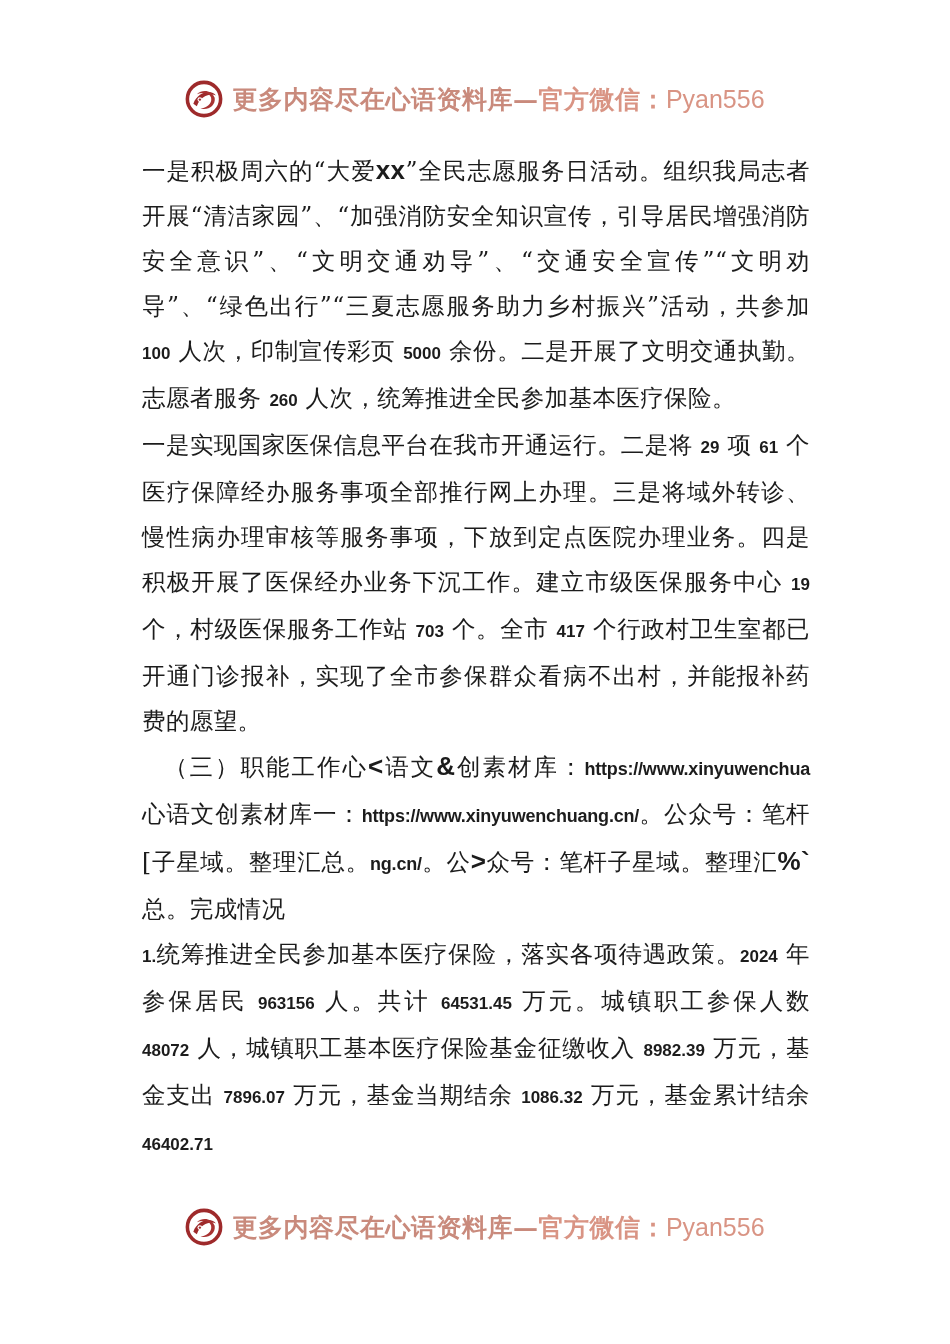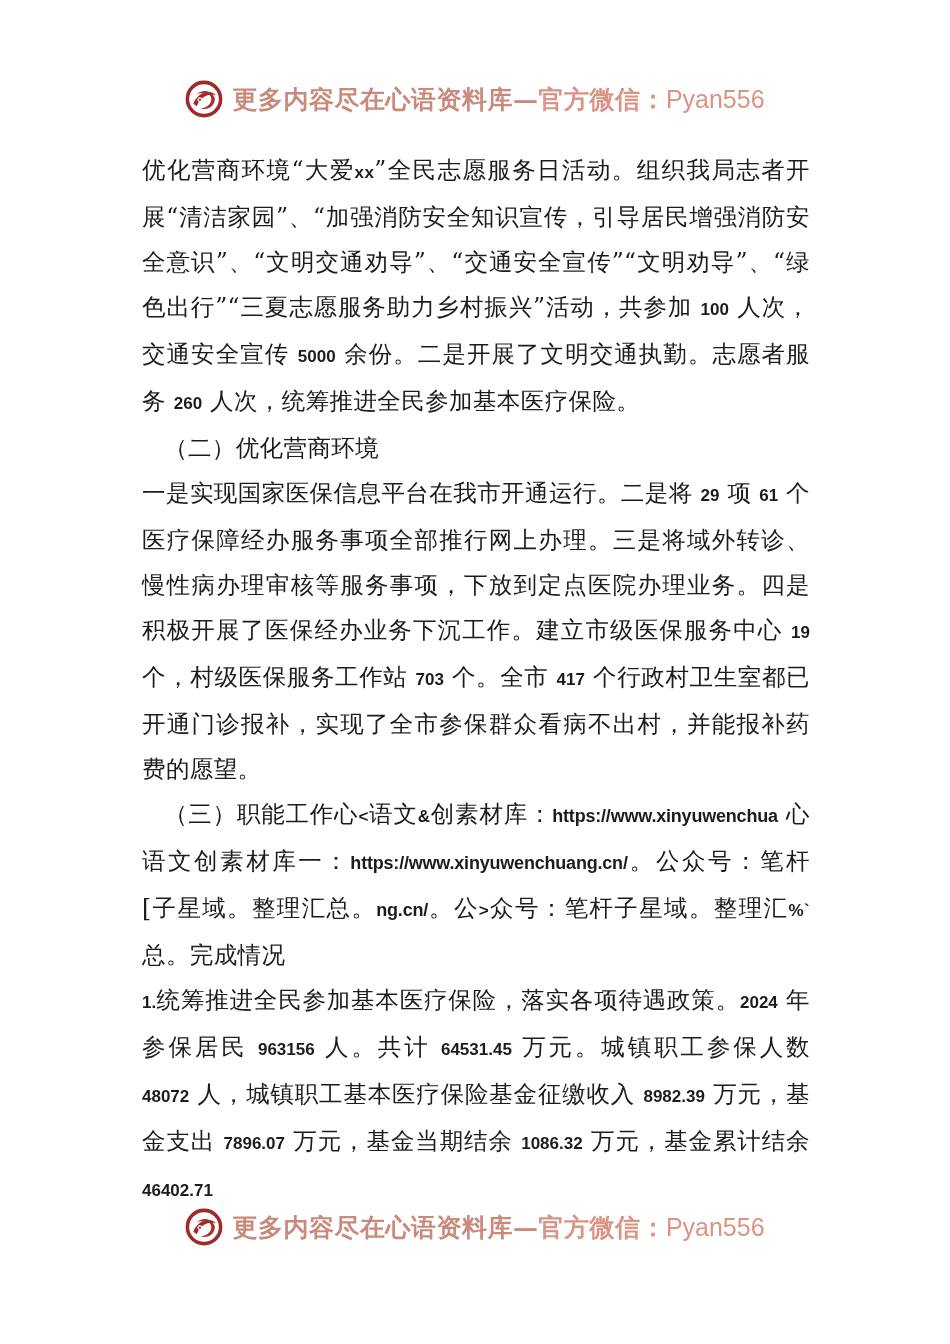--- a/index.html
+++ b/index.html
@@ -96,42 +96,41 @@
   .url {
     font-family: "Liberation Sans", sans-serif;
     font-weight: 600;
     font-size: 18px;
     letter-spacing: -0.2px;
   }
 
   .sans {
     font-family: "Liberation Sans", sans-serif;
     font-weight: 700;
-    font-size: 17px;
+    font-size: 26px;
   }
 </style>
 </head>
 <body>
 
 <div class="page">
 
   <div class="watermark watermark-top">
     <svg class="wm-logo" viewBox="0 0 64 64">
       <circle cx="32" cy="32" r="28" fill="none" stroke="#9e2a2b" stroke-width="6"></circle>
       <path d="M14 40 C22 18, 46 16, 52 26 C44 22, 26 26, 20 44 Z" fill="#9e2a2b"></path>
       <path d="M20 24 C30 14, 46 18, 50 30 C52 44, 38 52, 26 48 C36 48, 46 40, 44 30 C42 22, 30 20, 20 24 Z" fill="#a83232"></path>
       <circle cx="25" cy="33" r="4" fill="#ffffff"></circle>
       <circle cx="25" cy="33" r="2" fill="#9e2a2b"></circle>
     </svg>
     <span class="wm-text"><span class="wm-strong">更多内容尽在心语资料库—</span><span>官方微信：</span><span class="wm-id">Pyan556</span></span>
   </div>
 
   <div class="content" id="doc-content">
-      <div class="para"><span>优化营商环境“大爱</span><span class="sans">xx</span><span>”全民志愿服务日活动。组织我局志者开展“清洁家园”、“加强消防安全知识宣传，引导居民增强消防安全意识”、“文明交通劝导”、“交通安全宣传”“文明劝导”、“绿色出行”“三夏志愿服务助力乡村振兴”活动，共参加 </span><span class="num">100</span><span> 人次，交通安全宣传 </span><span class="num">5000</span><span> 余份。二是开展了文明交通执勤。志愿者服务 </span><span class="num">260</span><span> 人次，统筹推进全民参加基本医疗保险。</span></div>
-      <div class="para heading para-gap"><span>（二）优化营商环境</span></div>
+      <div class="para"><span>一是积极周六的“大爱</span><span class="sans">xx</span><span>”全民志愿服务日活动。组织我局志者开展“清洁家园”、“加强消防安全知识宣传，引导居民增强消防安全意识”、“文明交通劝导”、“交通安全宣传”“文明劝导”、“绿色出行”“三夏志愿服务助力乡村振兴”活动，共参加 </span><span class="num">100</span><span> 人次，印制宣传彩页 </span><span class="num">5000</span><span> 余份。二是开展了文明交通执勤。志愿者服务 </span><span class="num">260</span><span> 人次，统筹推进全民参加基本医疗保险。</span></div>
       <div class="para para-gap"><span>一是实现国家医保信息平台在我市开通运行。二是将 </span><span class="num">29</span><span> 项 </span><span class="num">61</span><span> 个医疗保障经办服务事项全部推行网上办理。三是将域外转诊、慢性病办理审核等服务事项，下放到定点医院办理业务。四是积极开展了医保经办业务下沉工作。建立市级医保服务中心 </span><span class="num">19</span><span> 个，村级医保服务工作站 </span><span class="num">703</span><span> 个。全市 </span><span class="num">417</span><span> 个行政村卫生室都已开通门诊报补，实现了全市参保群众看病不出村，并能报补药费的愿望。</span></div>
       <div class="para heading para-gap"><span>（三）职能工作心</span><span class="sans">&lt;</span><span>语文</span><span class="sans">&amp;</span><span>创素材库：</span><span class="url">https://www.xinyuwenchua</span><span> 心语文创素材库一：</span><span class="url">https://www.xinyuwenchuang.cn/</span><span>。公众号：笔杆[子星域。整理汇总。</span><span class="url">ng.cn/</span><span>。公</span><span class="sans">&gt;</span><span>众号：笔杆子星域。整理汇</span><span class="sans">%`</span><span>总。完成情况</span></div>
       <div class="para para-gap"><span class="num">1.</span><span>统筹推进全民参加基本医疗保险，落实各项待遇政策。</span><span class="num">2024</span><span> 年参保居民 </span><span class="num">963156</span><span> 人。共计 </span><span class="num">64531.45</span><span> 万元。城镇职工参保人数 </span><span class="num">48072</span><span> 人，城镇职工基本医疗保险基金征缴收入 </span><span class="num">8982.39</span><span> 万元，基金支出 </span><span class="num">7896.07</span><span> 万元，基金当期结余 </span><span class="num">1086.32</span><span> 万元，基金累计结余 </span><span class="num">46402.71</span></div>
     </div>
 
   <div class="watermark watermark-bottom">
     <svg class="wm-logo" viewBox="0 0 64 64">
       <circle cx="32" cy="32" r="28" fill="none" stroke="#9e2a2b" stroke-width="6"></circle>
       <path d="M14 40 C22 18, 46 16, 52 26 C44 22, 26 26, 20 44 Z" fill="#9e2a2b"></path>
       <path d="M20 24 C30 14, 46 18, 50 30 C52 44, 38 52, 26 48 C36 48, 46 40, 44 30 C42 22, 30 20, 20 24 Z" fill="#a83232"></path>

